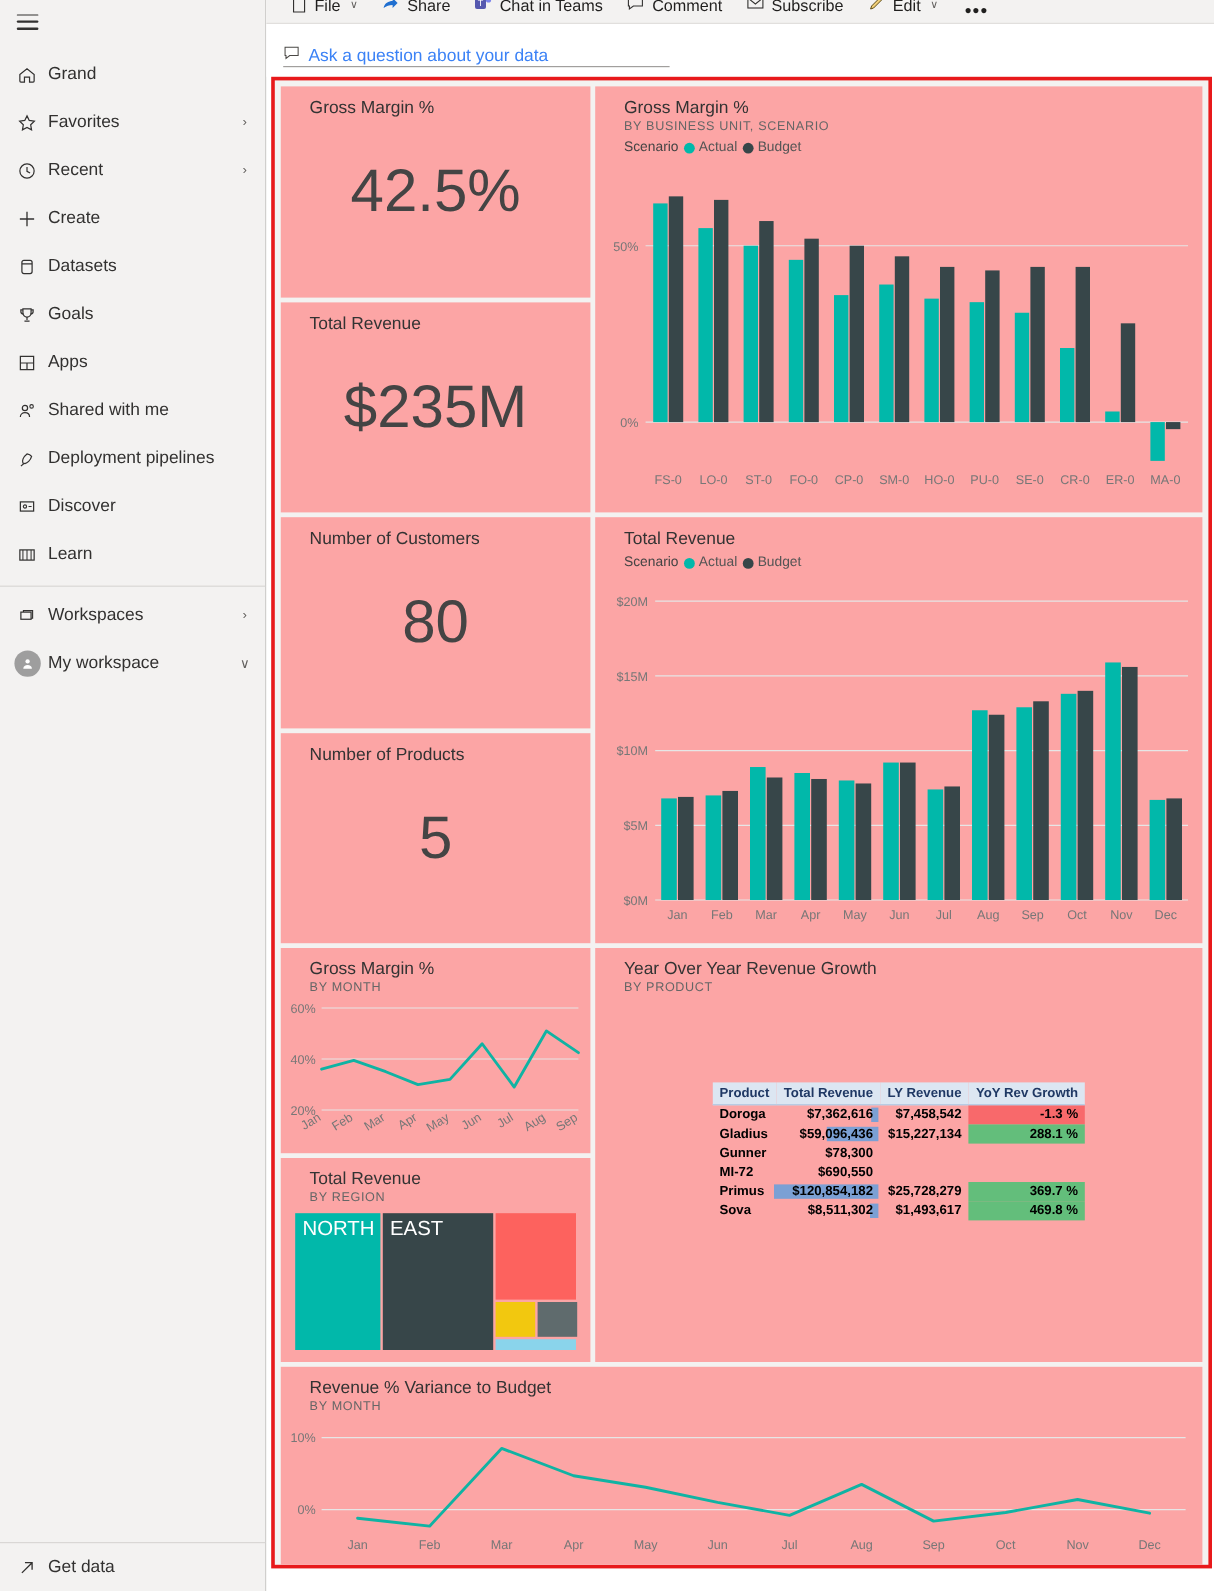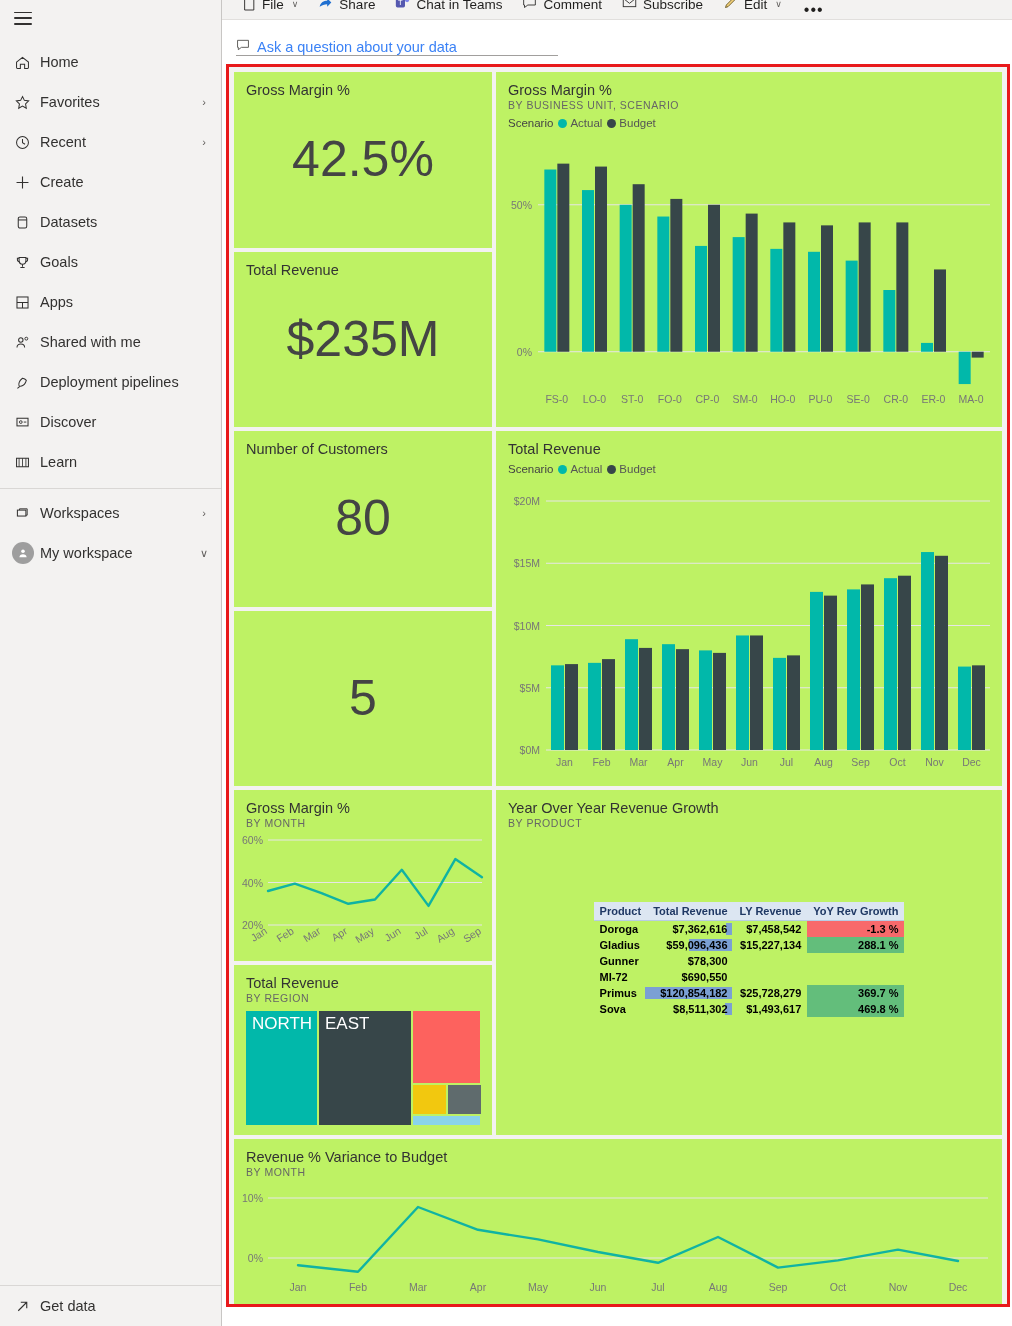--- a/index.html
+++ b/index.html
@@ -72,21 +72,21 @@
   .dash {
     border: 3px solid #e8191b;
     background: #f3f2f1;
     width: 784px; height: 1243px;
     padding: 5px;
     display: flex; flex-direction: column; gap: 4px;
   }
   .row { display: flex; gap: 4px; }
   .col-left { width: 258px; flex: 0 0 258px; display: flex; flex-direction: column; gap: 4px; }
   .col-right { flex: 1 1 auto; display: flex; flex-direction: column; gap: 4px; }
-  .tile { background: #bef264; position: relative; overflow: hidden; cursor: pointer; }
+  .tile { background: #fca5a5; position: relative; overflow: hidden; cursor: pointer; padding-left: 12px; }
   .tile-title { font-size: 14.5px; color: #333333; padding: 10px 0 0 12px; font-weight: 400; }
   .tile-sub { font-size: 10.5px; color: #666666; letter-spacing: .55px; padding: 1px 0 0 12px; }
 
   
   .kpi { height: 178px; }
   .kpi-val {
     position: absolute; left: 0; right: 0; top: 58px;
     text-align: center; font-size: 50px; color: #444444; font-weight: 300;
   }
 
@@ -135,21 +135,21 @@
     </div>
 
     <div class="nav">
 
       <div class="nav-item">
         <span class="nav-ico">
           <svg width="17" height="17" viewBox="0 0 20 20">
               <path d="M3 9.5L10 4l7 5.5V16a1 1 0 0 1-1 1h-3.5v-5h-5v5H4a1 1 0 0 1-1-1z" fill="none" stroke="#323130" stroke-width="1.2"></path>
             </svg>
         </span>
-        <span class="nav-label">Home</span>
+        <span class="nav-label">Grand</span>
         <span class="chev"></span>
       </div>
 
       <div class="nav-item">
         <span class="nav-ico">
           <svg width="17" height="17" viewBox="0 0 20 20">
               <path d="M10 3l2.2 4.5 5 .7-3.6 3.5.85 5L10 14.3 5.55 16.7l.85-5L2.8 8.2l5-.7z" fill="none" stroke="#323130" stroke-width="1.2"></path>
             </svg>
         </span>
         <span class="nav-label">Favorites</span>
@@ -383,20 +383,21 @@
             </div>
             <div class="tile kpi" style="height:177px;">
               <div class="tile-title">Total Revenue</div>
               <div class="kpi-val">$235M</div>
             </div>
             <div class="tile kpi" style="height:177px;">
               <div class="tile-title">Number of Customers</div>
               <div class="kpi-val">80</div>
             </div>
             <div class="tile kpi" style="height:177px;">
+              <div class="tile-title">Number of Products</div>
               <div class="kpi-val">5</div>
             </div>
           </div>
 
           <div class="col-right">
 
             <div class="tile" style="height:355px;">
               <div class="tile-title">Gross Margin %</div>
               <div class="tile-sub">BY BUSINESS UNIT, SCENARIO</div>
               <div class="legend">

